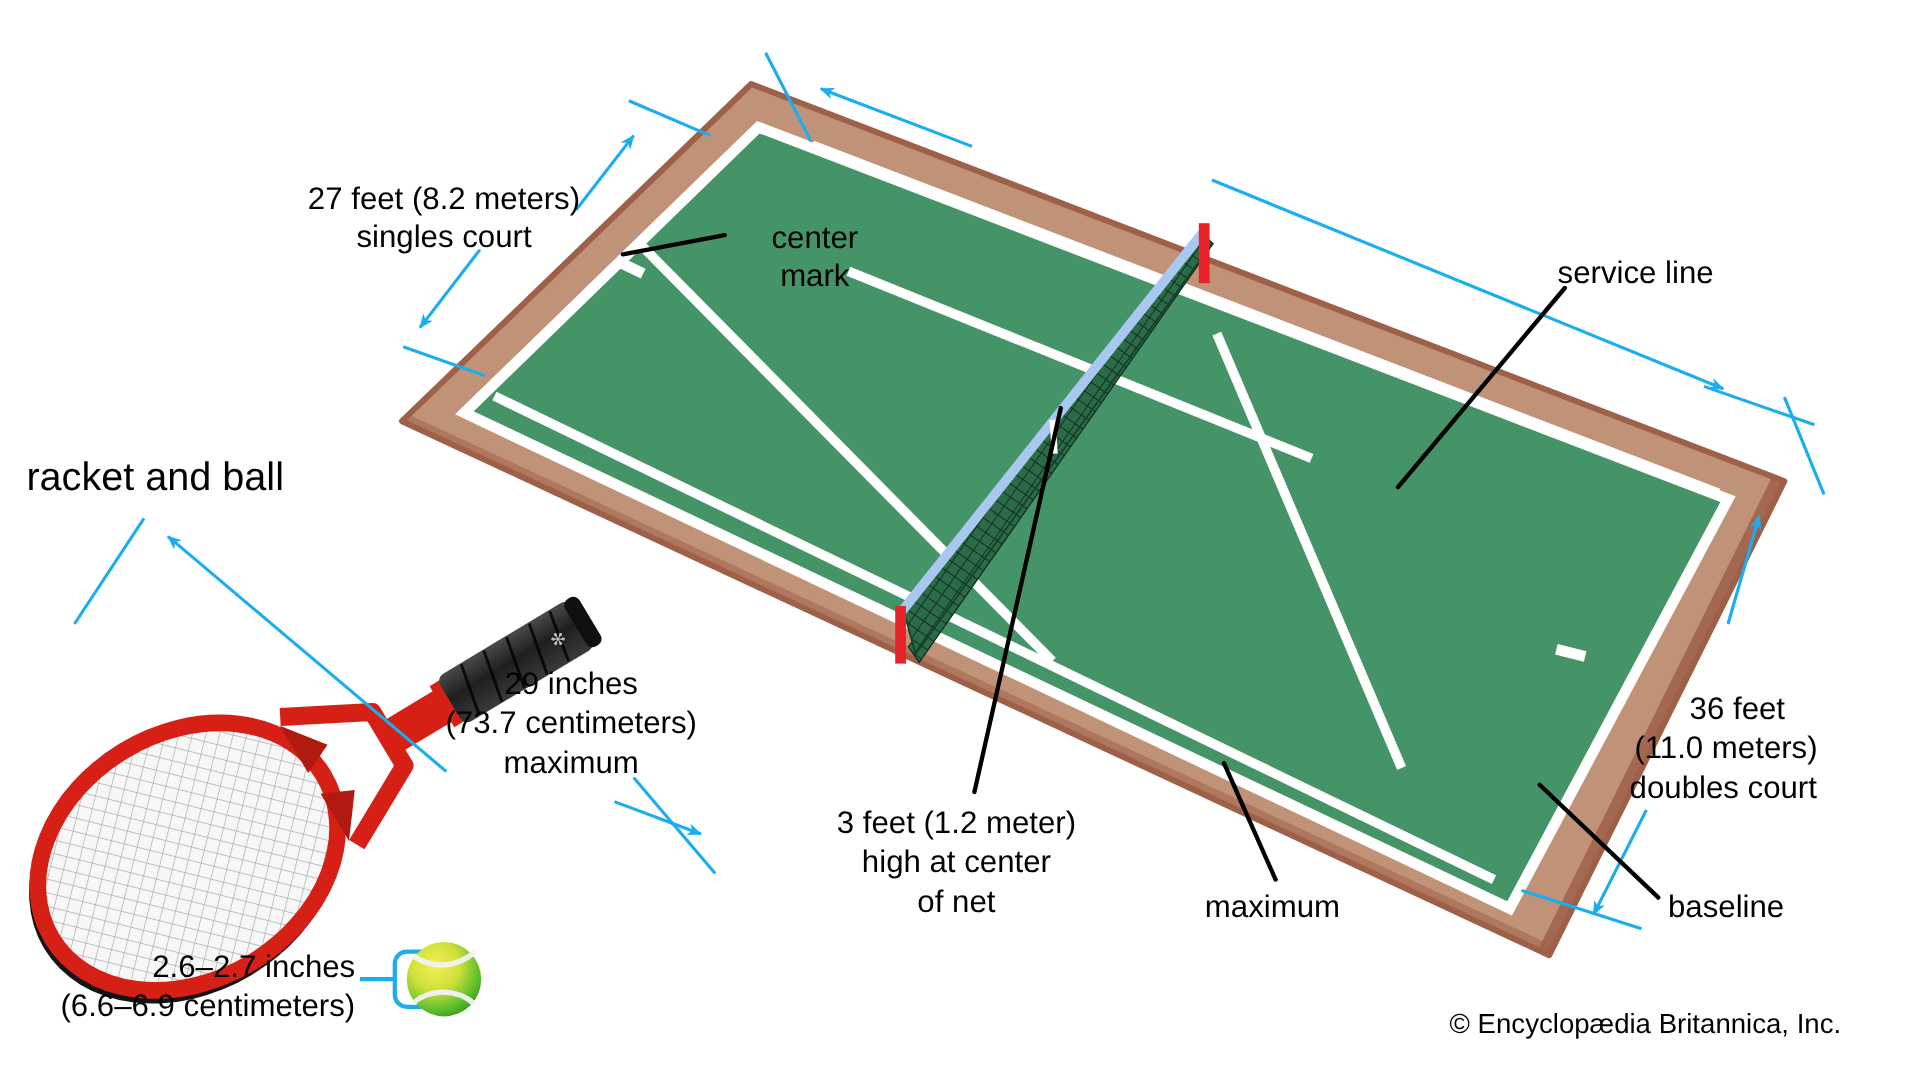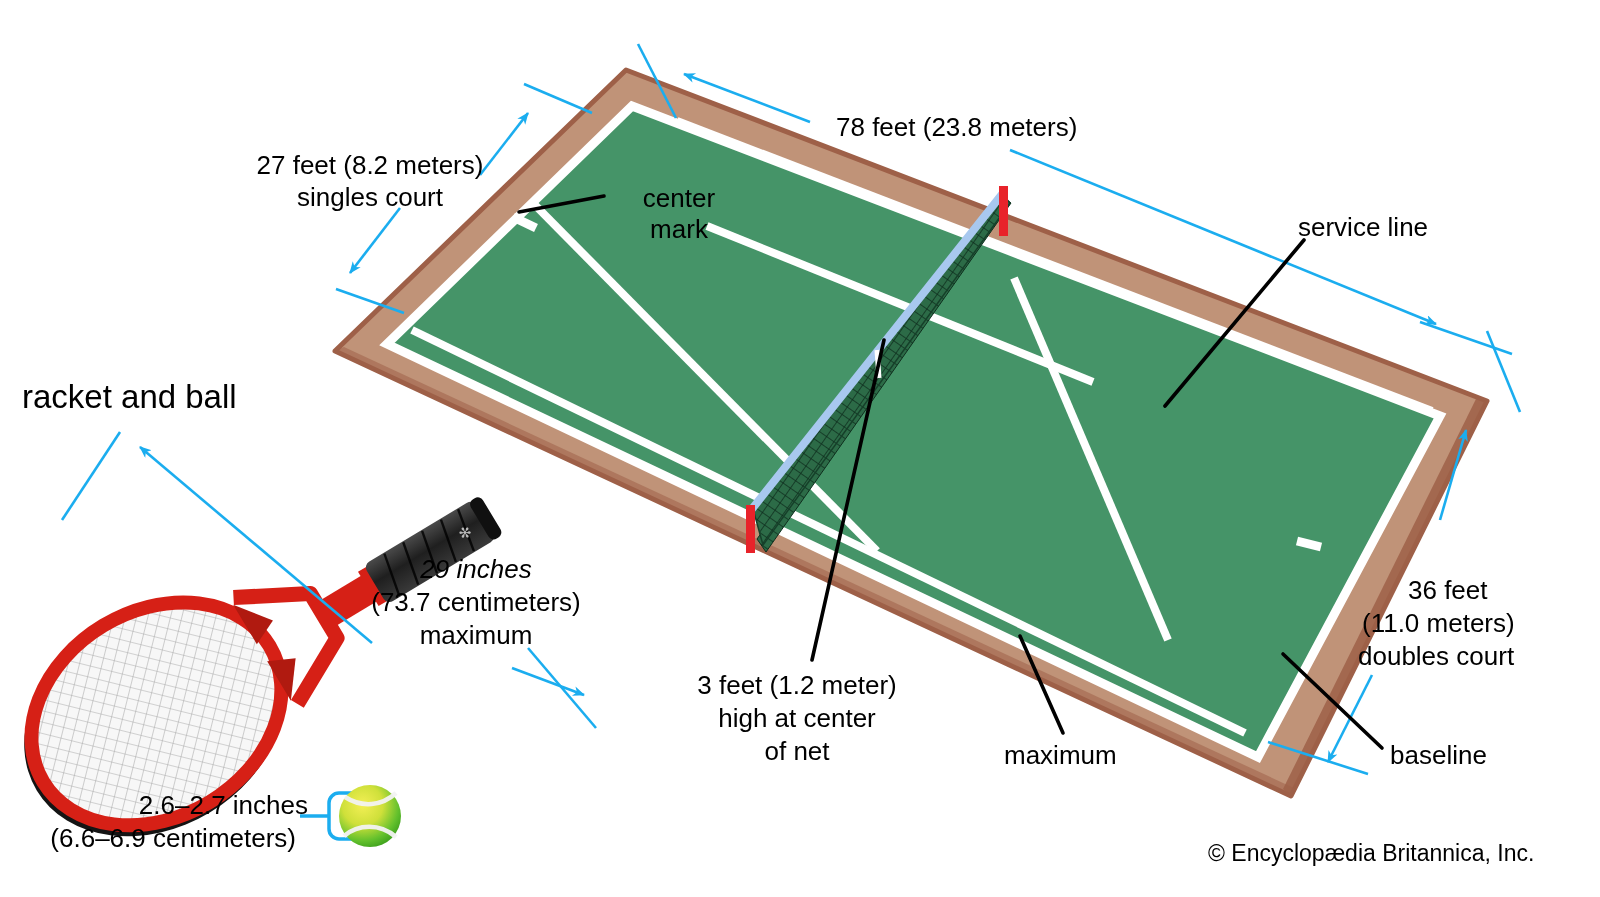--- a/index.html
+++ b/index.html
@@ -158,21 +158,20 @@
       <line x1="1165" y1="406" x2="1304" y2="240"></line>
       <line x1="1020" y1="636" x2="1063" y2="733"></line>
       <line x1="1283" y1="654" x2="1382" y2="748"></line>
       <line x1="884" y1="340" x2="812" y2="660"></line>
     </g>
   </svg>
 
 
   <div class="txt sect" style="left:22px;top:378px;">racket and ball</div>
 
-  <div class="txt lab" style="left:836px;top:112px;">78 feet (23.8 meters)</div>
 
   <div class="txt labc" style="left:230px;top:150px;width:280px;">27 feet (8.2 meters)</div>
   <div class="txt labc" style="left:230px;top:182px;width:280px;">singles court</div>
 
   <div class="txt lab" style="left:1408px;top:575px;">36 feet</div>
   <div class="txt lab" style="left:1362px;top:608px;">(11.0 meters)</div>
   <div class="txt lab" style="left:1358px;top:641px;">doubles court</div>
 
   <div class="txt labc" style="left:672px;top:670px;width:250px;">3 feet (1.2 meter)</div>
   <div class="txt labc" style="left:672px;top:703px;width:250px;">high at center</div>
@@ -180,22 +179,22 @@
 
   <div class="txt labc" style="left:604px;top:183px;width:150px;">center</div>
   <div class="txt labc" style="left:604px;top:214px;width:150px;">mark</div>
 
   <div class="txt lab" style="left:1298px;top:212px;">service line</div>
 
   <div class="txt lab" style="left:1004px;top:740px;">maximum</div>
 
   <div class="txt lab" style="left:1390px;top:740px;">baseline</div>
 
-  <div class="txt labc" style="left:330px;top:554px;width:292px;font-style:italic;">29 inches</div>
+  <div class="txt labc" style="left:330px;top:554px;width:292px;">29 inches</div>
   <div class="txt labc" style="left:330px;top:587px;width:292px;">(73.7 centimeters)</div>
   <div class="txt labc" style="left:330px;top:620px;width:292px;">maximum</div>
 
-  <div class="txt labr" style="left:0px;top:790px;width:296px;padding-left:12px;">2.6–2.7 inches</div>
+  <div class="txt labr" style="left:0px;top:790px;width:296px;">2.6–2.7 inches</div>
   <div class="txt labr" style="left:0px;top:823px;width:296px;">(6.6–6.9 centimeters)</div>
 
   <div class="txt credit" style="left:1208px;top:840px;">© Encyclopædia Britannica, Inc.</div>
 
 </div>
 
 </body></html>

